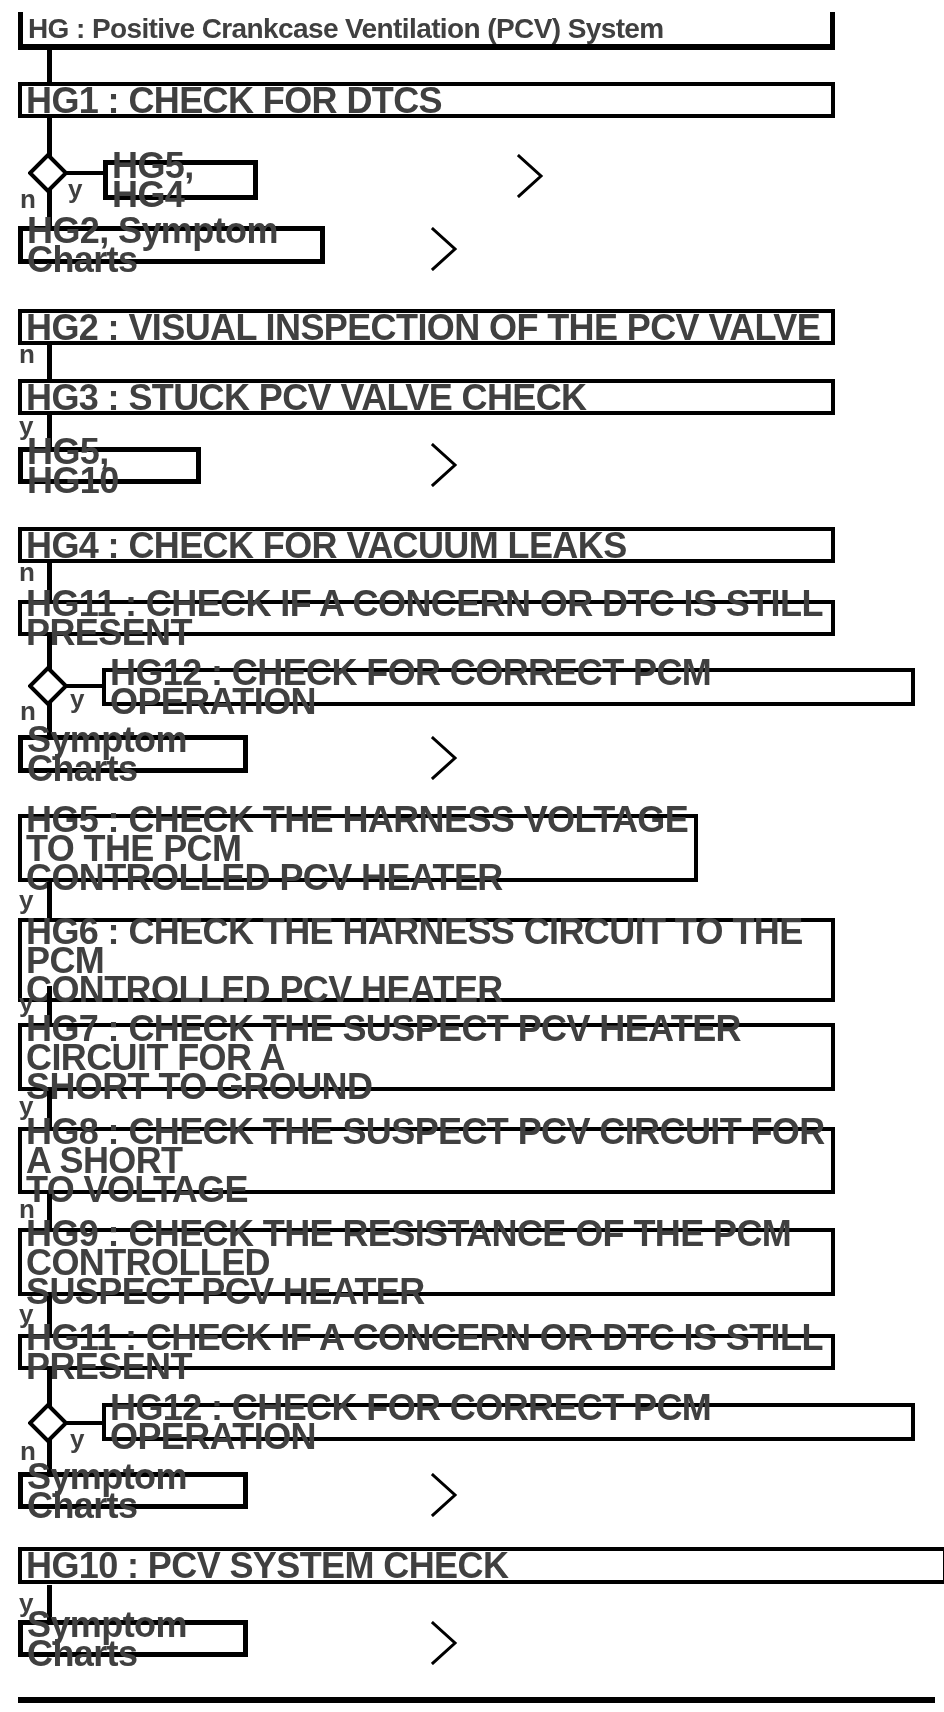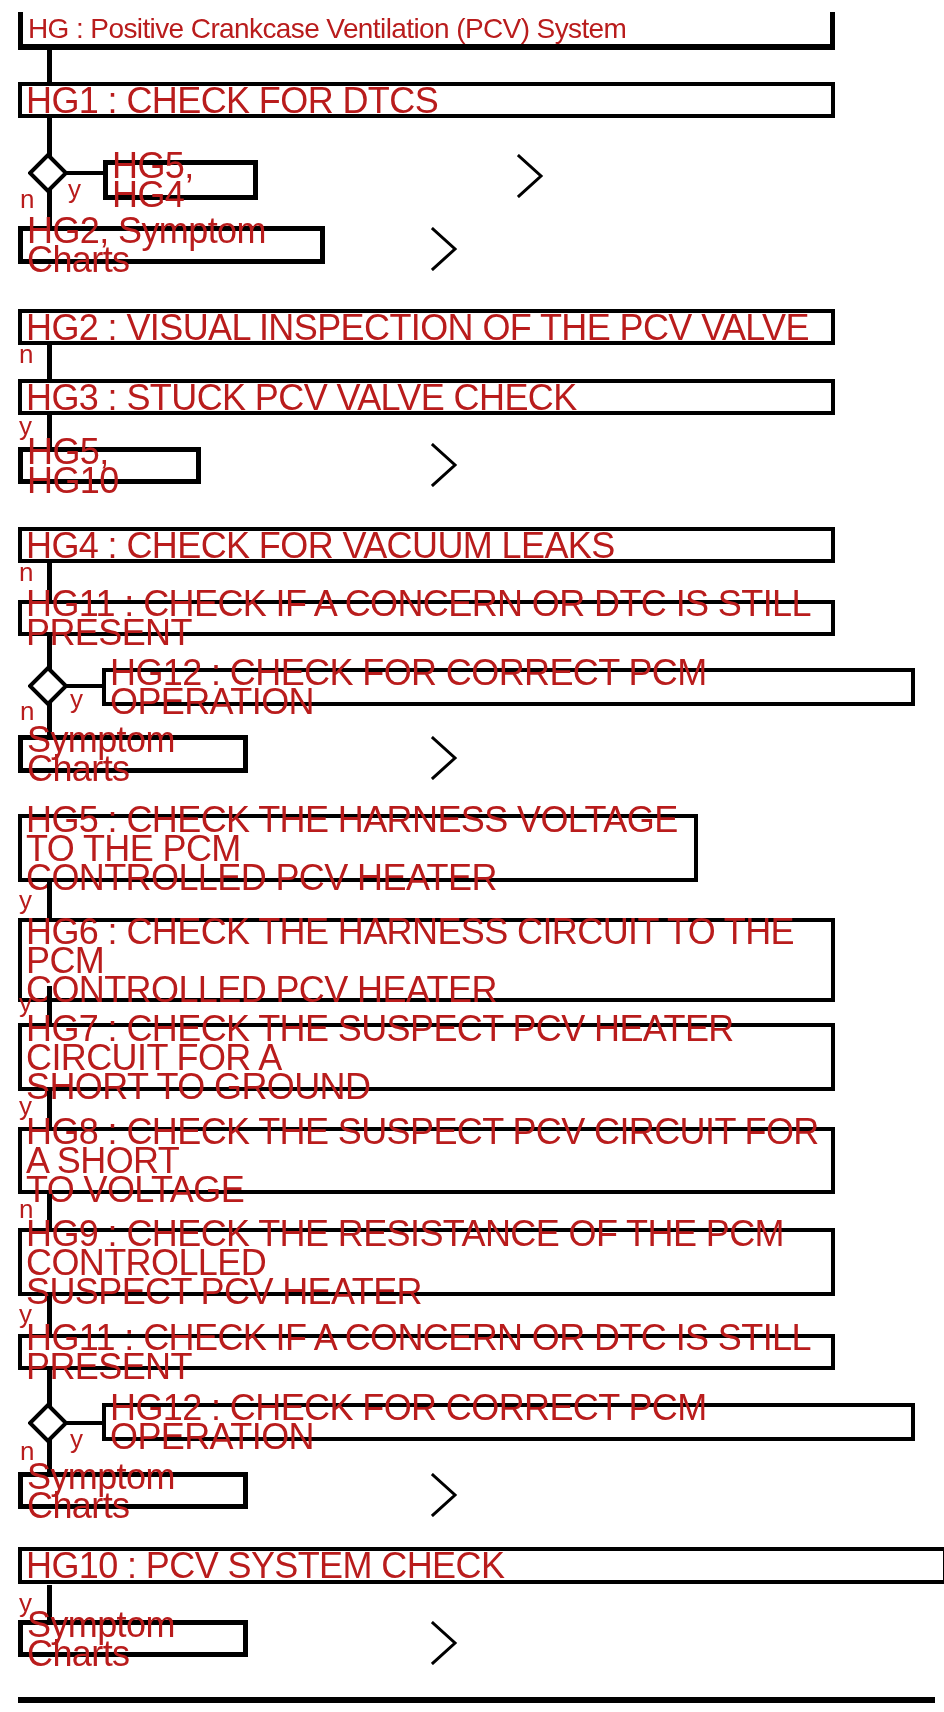--- a/index.html
+++ b/index.html
@@ -1,19 +1,19 @@
 <!DOCTYPE html>
 <html><head>
 <meta charset="utf-8">
 <style>
   html,body{margin:0;padding:0;background:#ffffff;}
   #stage{
     position:relative;width:944px;height:1712px;background:#ffffff;
     font-family:"Liberation Sans","DejaVu Sans",sans-serif;
-    font-weight:normal;color:#b91c1c;overflow:hidden;
+    font-weight:bold;color:#404040;overflow:hidden;
   }
   .box{
     position:absolute;box-sizing:border-box;border:4px solid #000;background:#fff;
     display:flex;align-items:center;padding-left:4px;
     font-size:36px;line-height:29px;letter-spacing:-0.6px;white-space:pre-line;
   }
   .link{border-width:5px;}
   .title-box{
     position:absolute;box-sizing:border-box;background:#fff;
     border-left:5px solid #000;border-right:5px solid #000;border-bottom:6px solid #000;

